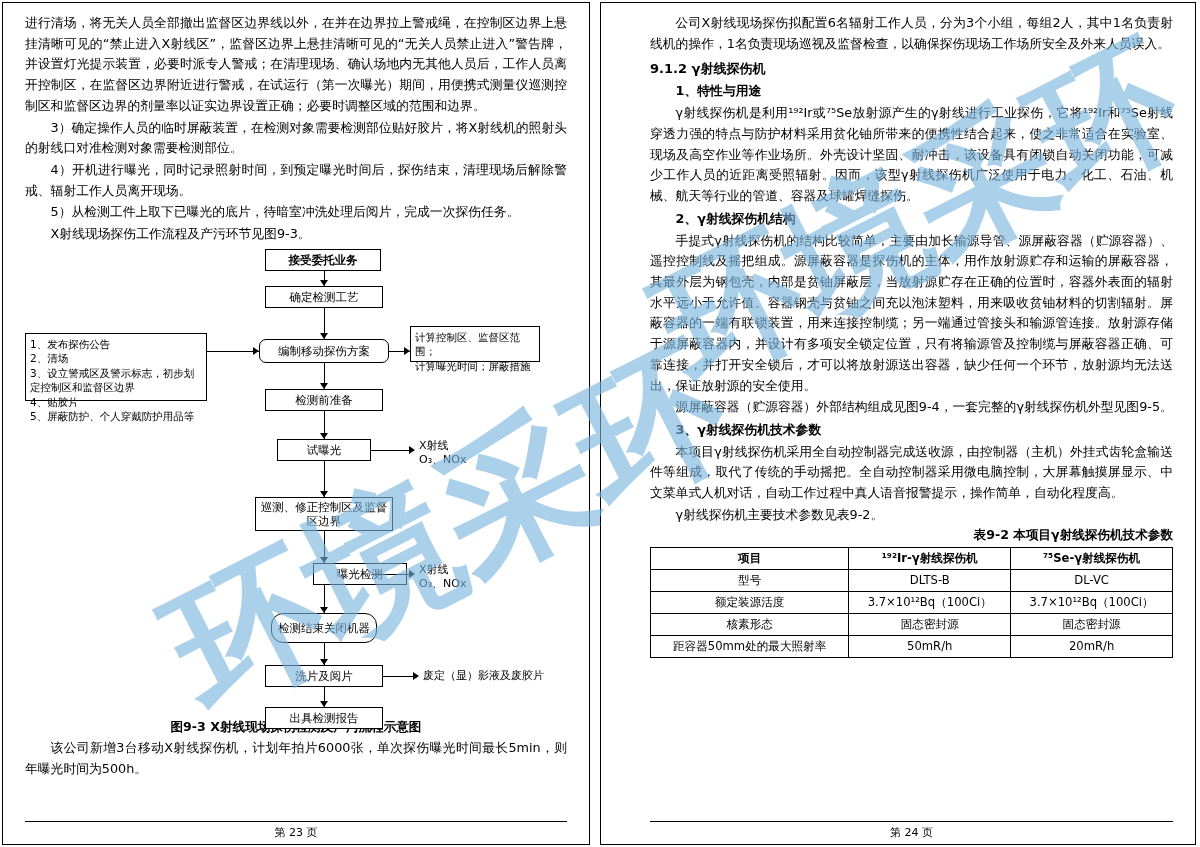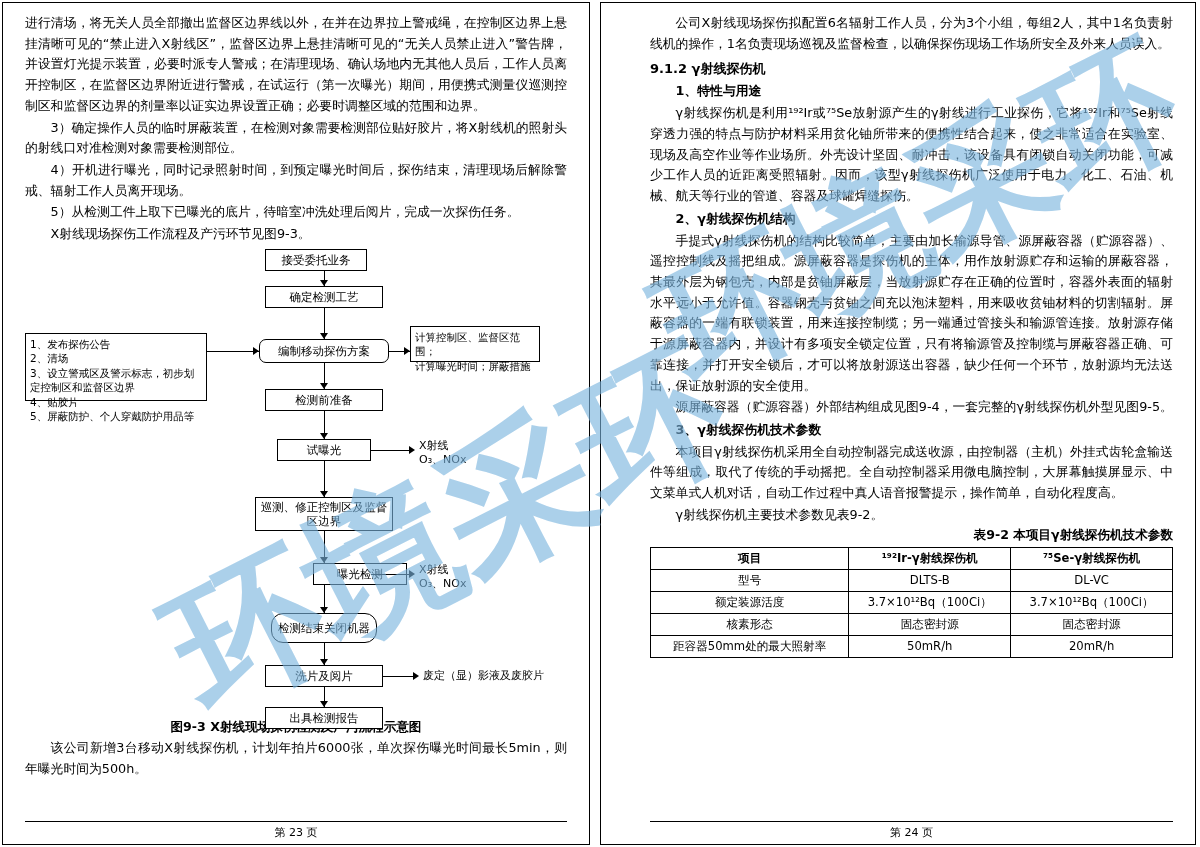--- a/index.html
+++ b/index.html
@@ -89,21 +89,21 @@
     <div class="page-inner">
 
       <p>进行清场，将无关人员全部撤出监督区边界线以外，在并在边界拉上警戒绳，在控制区边界上悬挂清晰可见的“禁止进入X射线区”，监督区边界上悬挂清晰可见的“无关人员禁止进入”警告牌，并设置灯光提示装置，必要时派专人警戒；在清理现场、确认场地内无其他人员后，工作人员离开控制区，在监督区边界附近进行警戒，在试运行（第一次曝光）期间，用便携式测量仪巡测控制区和监督区边界的剂量率以证实边界设置正确；必要时调整区域的范围和边界。</p>
       <p class="ind">3）确定操作人员的临时屏蔽装置，在检测对象需要检测部位贴好胶片，将X射线机的照射头的射线口对准检测对象需要检测部位。</p>
       <p class="ind">4）开机进行曝光，同时记录照射时间，到预定曝光时间后，探伤结束，清理现场后解除警戒、辐射工作人员离开现场。</p>
       <p class="ind">5）从检测工件上取下已曝光的底片，待暗室冲洗处理后阅片，完成一次探伤任务。</p>
       <p class="ind">X射线现场探伤工作流程及产污环节见图9-3。</p>
 
       <div class="flow">
 
-        <div class="node" style="left:240px;top:0px;width:102px;height:22px;">接受委托业务</div>
+        <div class="node" style="left:240px;top:0px;width:116px;height:22px;font-weight:bold;">接受委托业务</div>
         <div class="vline" style="left:299px;top:22px;height:15px;"></div>
         <div class="arrowdown" style="left:295px;top:31px;"></div>
 
         <div class="node" style="left:240px;top:37px;width:118px;height:22px;">确定检测工艺</div>
         <div class="vline" style="left:299px;top:59px;height:31px;"></div>
         <div class="arrowdown" style="left:295px;top:84px;"></div>
 
         <div class="node" style="left:234px;top:90px;width:130px;height:24px;border-radius:7px;">编制移动探伤方案</div>
         <div class="vline" style="left:299px;top:114px;height:26px;"></div>
         <div class="arrowdown" style="left:295px;top:134px;"></div>

